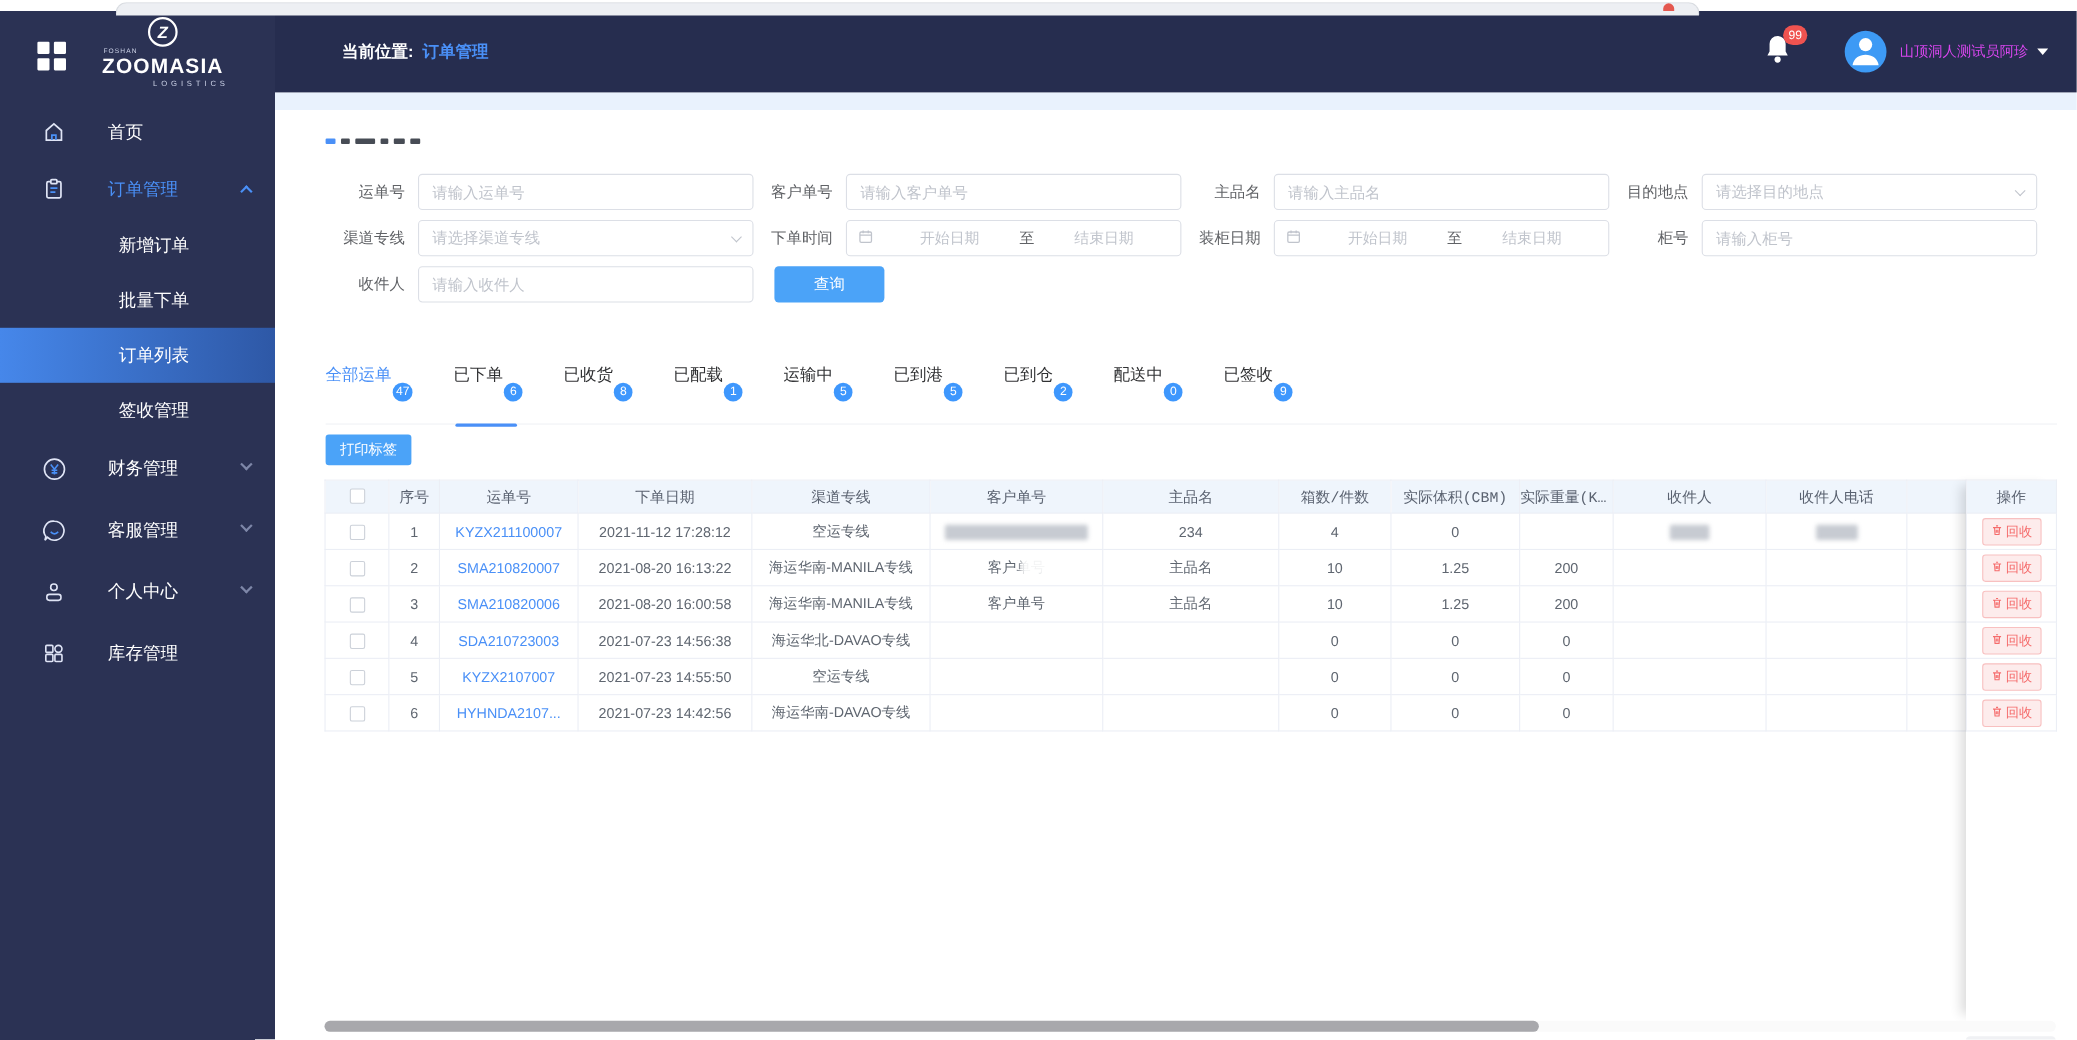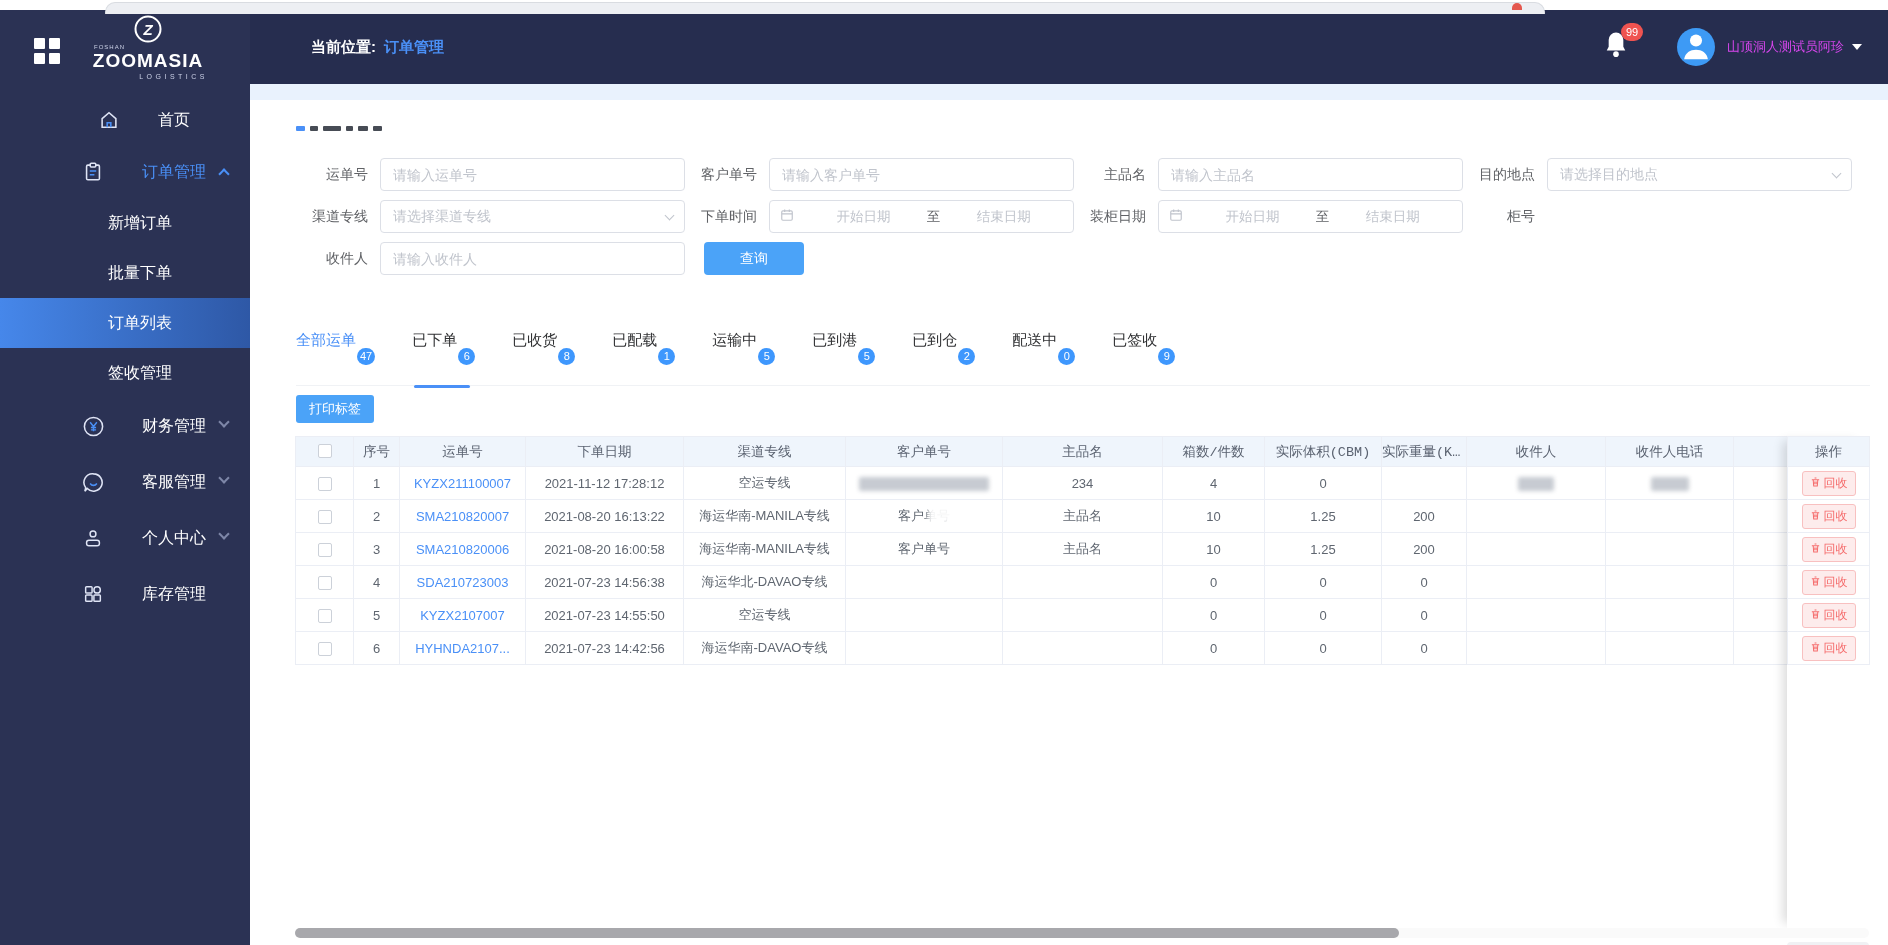--- a/index.html
+++ b/index.html
@@ -27,21 +27,21 @@
   .side-top { position:relative; height:84px; }
   .grid-icon { position:absolute; left:34px; top:28px; width:26px; height:26px; display:grid; grid-template-columns:11px 11px; grid-template-rows:11px 11px; gap:4px; cursor:pointer; }
   .grid-icon i { background:#fff; border-radius:1px; }
   .logo { position:absolute; left:88px; top:4px; width:120px; text-align:center; }
   .logo .emblem { display:block; margin:0 auto; }
   .logo .region { display:block; text-align:left; color:#cdd3e8; font-size:6px; letter-spacing:1px; margin-left:6px; }
   .logo .brand { display:block; color:#fff; font-size:19px; font-weight:bold; letter-spacing:1px; }
   .logo .tagline { display:block; text-align:right; color:#cdd3e8; font-size:7px; letter-spacing:3.5px; margin-top:1px; }
   #side-menu { margin-top:0; }
   .side-item { position:relative; display:flex; align-items:center; padding-left:36px; cursor:pointer; }
-  .side-item.lv1 { height:52px;justify-content:center; }
+  .side-item.lv1 { height:52px; }
   .side-item.lv1.tall { height:56px; }
   .side-item.lv2 { height:50px; padding-left:108px; }
   .s-icon { width:26px; height:26px; margin-right:36px; display:flex; align-items:center; justify-content:center; flex-shrink:0; }
   .s-label { color:#fff; font-size:16px; }
   .s-label.hl { color:#4a90f7; }
   .side-item.active { background:linear-gradient(90deg,#4687ea 0%,#2e58a6 100%); }
   .chev { position:absolute; right:22px; width:8px; height:8px; border-right:2px solid #7e87a8; border-bottom:2px solid #7e87a8; }
   .chev.up { transform:rotate(-135deg); border-color:#4a90f7; top:24px; }
   .chev.down { transform:rotate(45deg); top:20px; }
 
@@ -296,20 +296,21 @@
                   <path d="M3 10h18M8 2.5V7M16 2.5V7" stroke="#c0c4cc" stroke-width="2"></path>
                 </svg></span>
               <span class="ph">开始日期</span>
               <span class="sep">至</span>
               <span class="ph">结束日期</span>
             </div>
           </div>
         </div>
         <div class="f-group">
           <span class="f-label">柜号</span>
+          <div class="f-field"><input class="f-input" placeholder="请输入柜号" style=""></div>
         </div>
       </div>
       <div class="f-row">
         <div class="f-group">
           <span class="f-label">收件人</span>
           <div class="f-field"><input class="f-input" placeholder="请输入收件人" style=""></div>
         </div>
         <button class="search-btn">查询</button>
       </div>
     </section>

